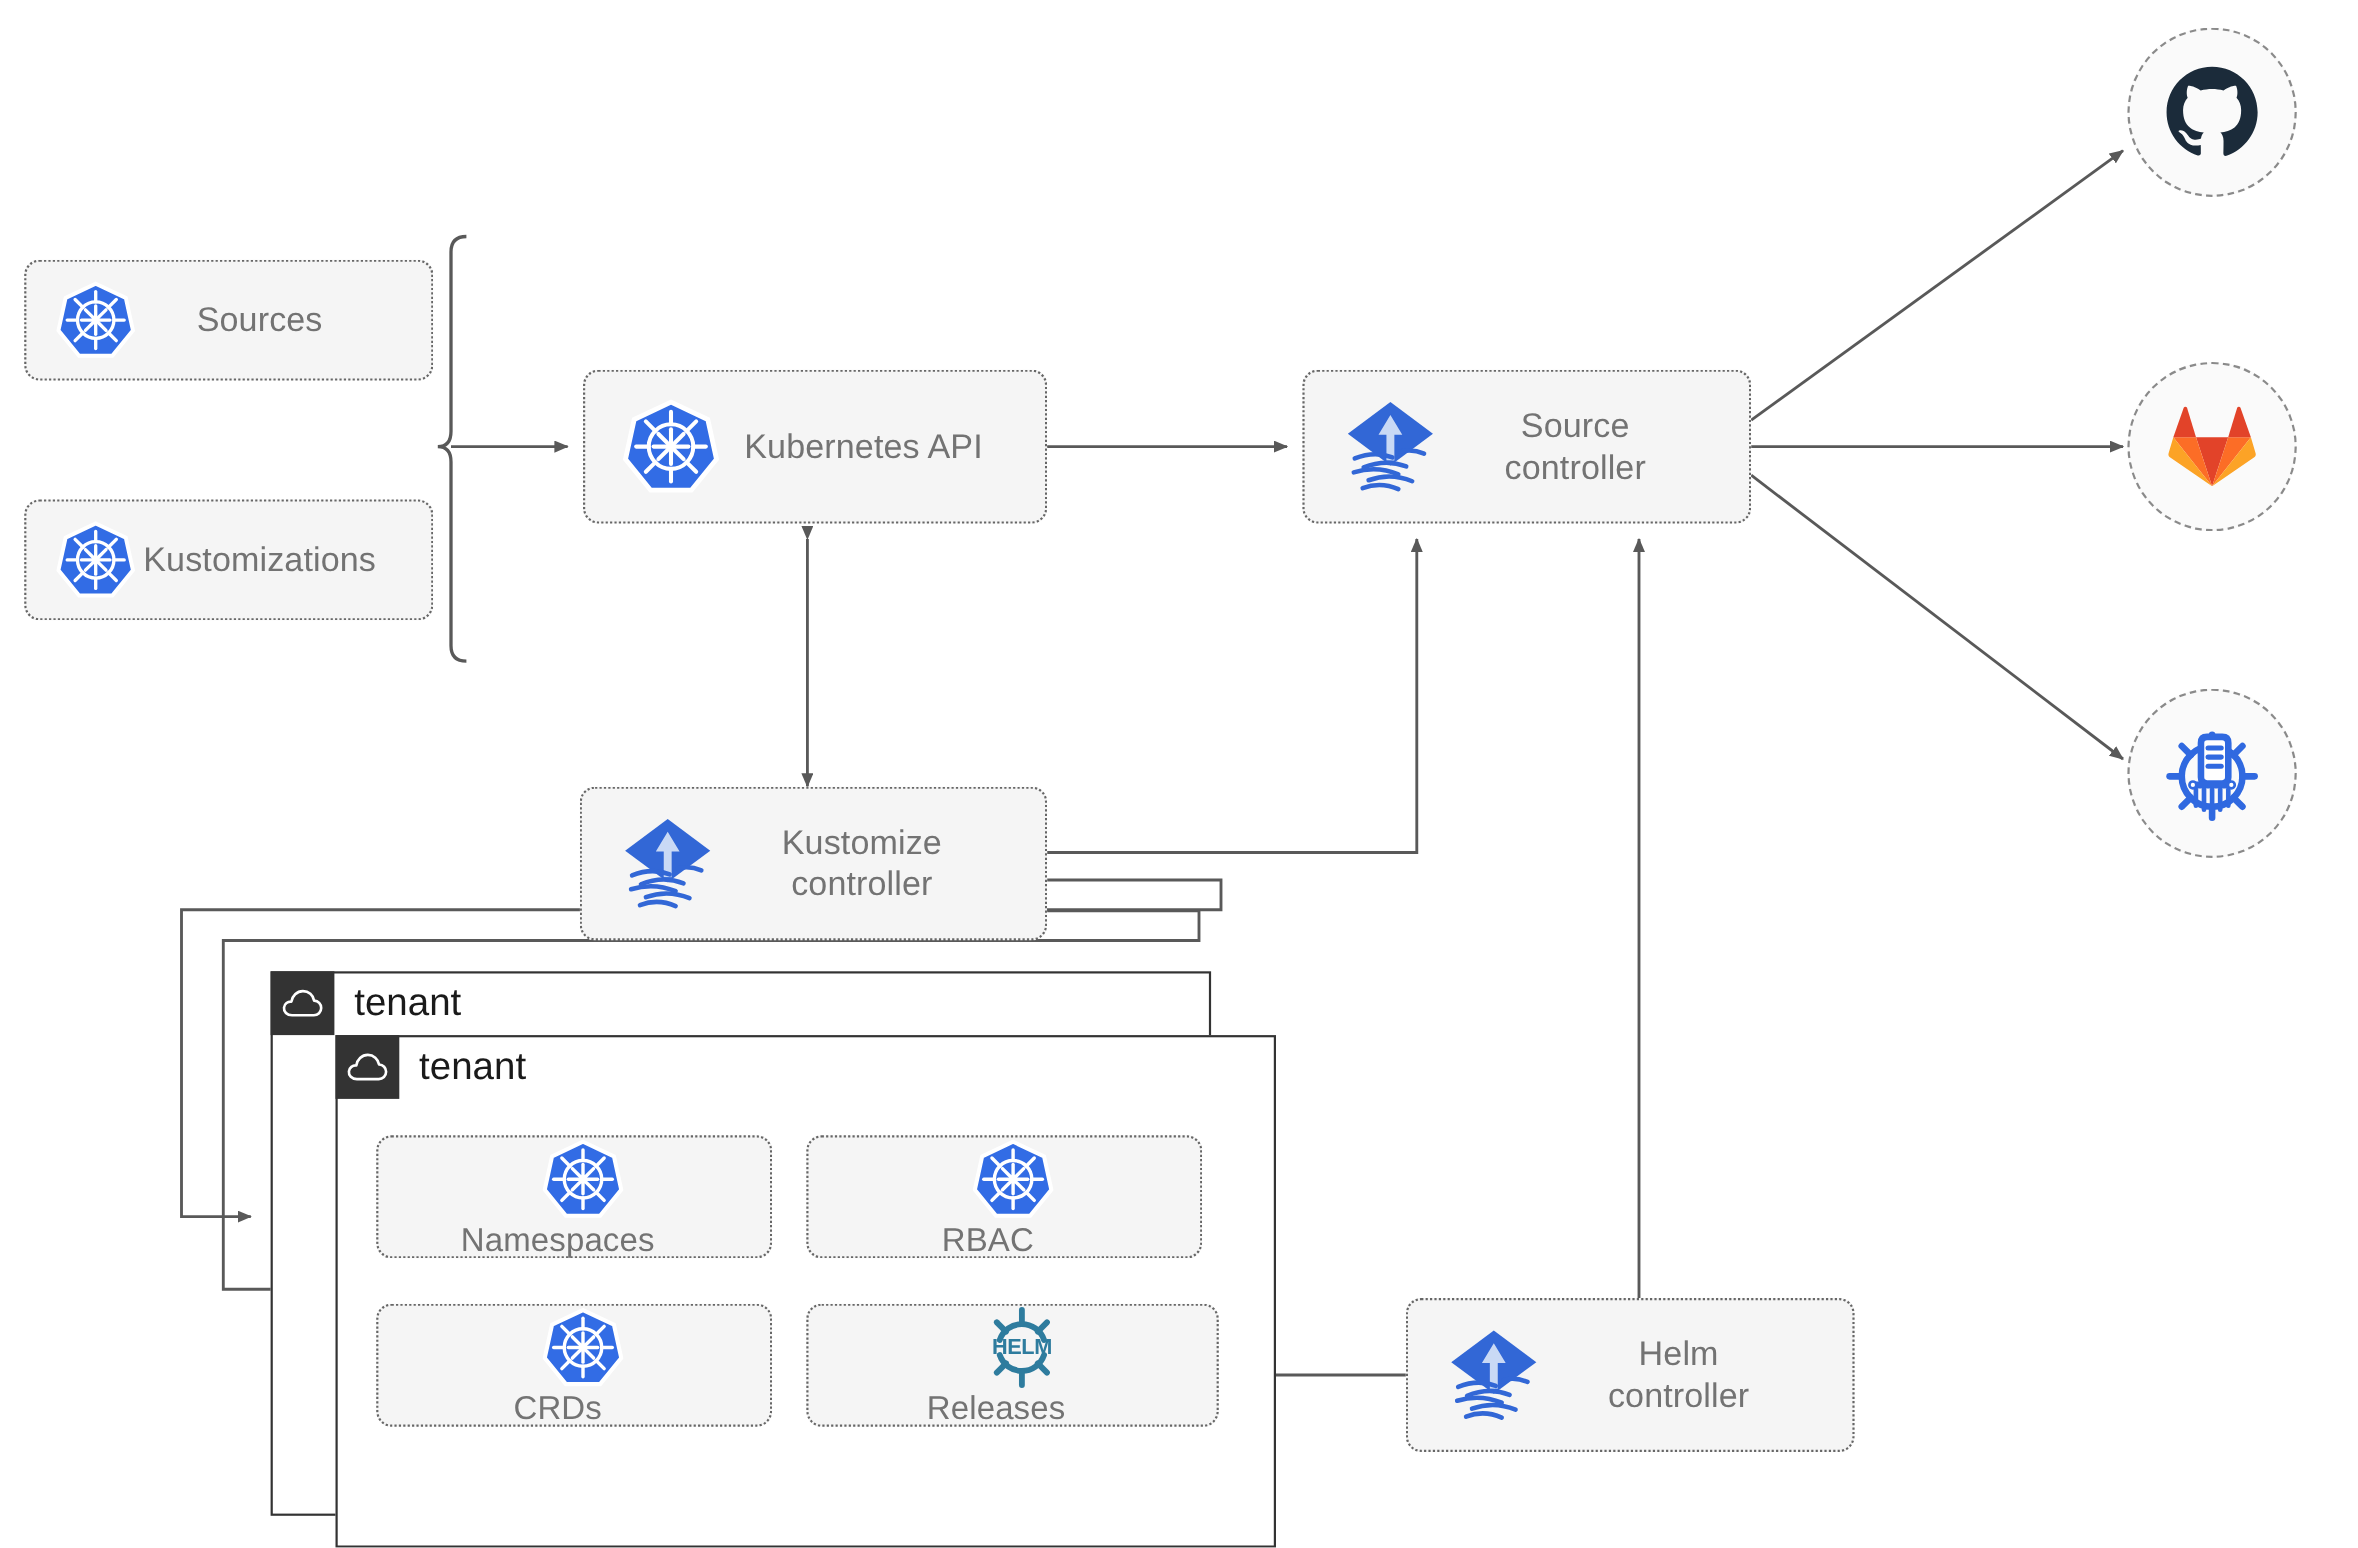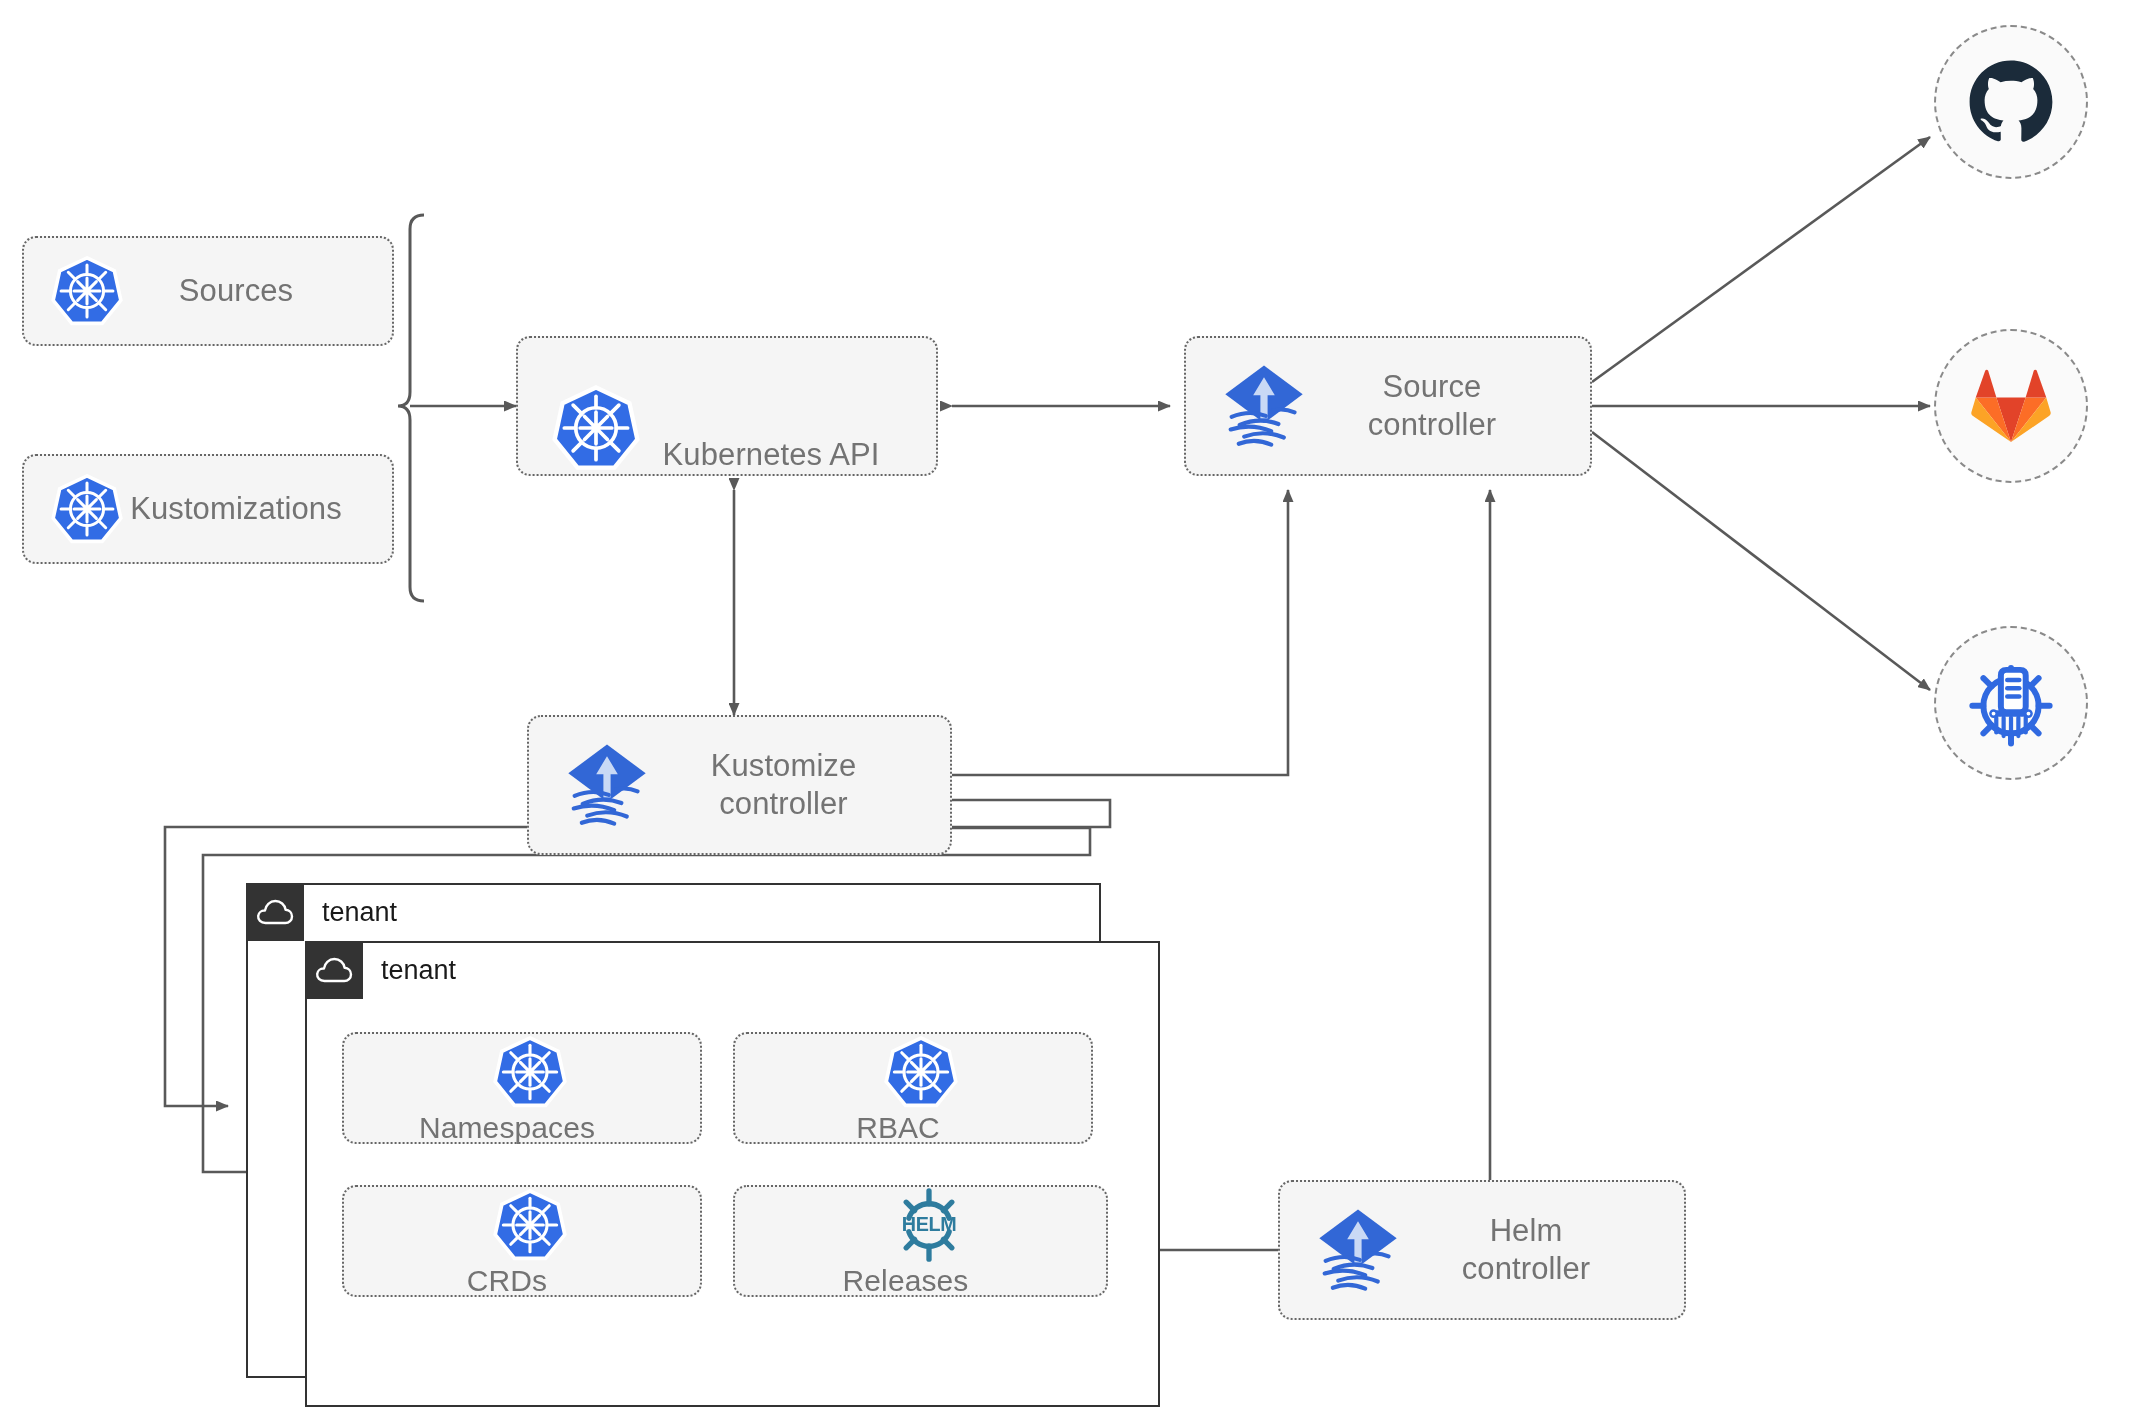--- a/index.html
+++ b/index.html
@@ -79,21 +79,21 @@
     display:flex;align-items:center;
     z-index:4;
   }
   .tenant-tab .tabbox{
     width:58px;height:58px;
     background:#333333;
     display:flex;align-items:center;justify-content:center;
   }
   .tenant-tab .tabtext{
     padding-left:18px;
-    font-size:27px;
+    font-size:35px;
     color:#1a1a1a;
     background:transparent;
   }
   
   .edges{position:absolute;inset:0;z-index:2;pointer-events:none;}
 </style>
 </head>
 <body>
 
 <div id="stage">
@@ -218,21 +218,21 @@
           <path d="M46,46 L37,37"></path>
             <path d="M54,54 L63,63"></path>
           <path d="M54,46 L63,37"></path>
             <path d="M46,54 L37,63"></path>
         </g>
       </svg>
     </div>
     <div class="lbl">Kustomizations</div>
   </div>
 
-  <div class="node ctrl-node" style="left:516px;top:336px;width:422px;align-items:flex-end;">
+  <div class="node ctrl-node" style="left:530px;top:336px;width:422px;">
     <div class="ico">
       <svg viewBox="0 0 100 100" width="88" height="88">
         <path d="M50,4 L88,22 L97,63 L71,95 L29,95 L3,63 L12,22 Z" fill="#326CE5" stroke="#ffffff" stroke-width="5"></path>
         <g fill="none" stroke="#ffffff" stroke-width="4.2" stroke-linecap="round">
           <circle cx="50" cy="50" r="23"></circle>
           <circle cx="50" cy="50" r="5.4" fill="#ffffff" stroke="none"></circle>
           <path d="M50,27 L50,14"></path>
             <path d="M50,73 L50,86"></path>
           <path d="M27,50 L14,50"></path>
             <path d="M73,50 L86,50"></path>

